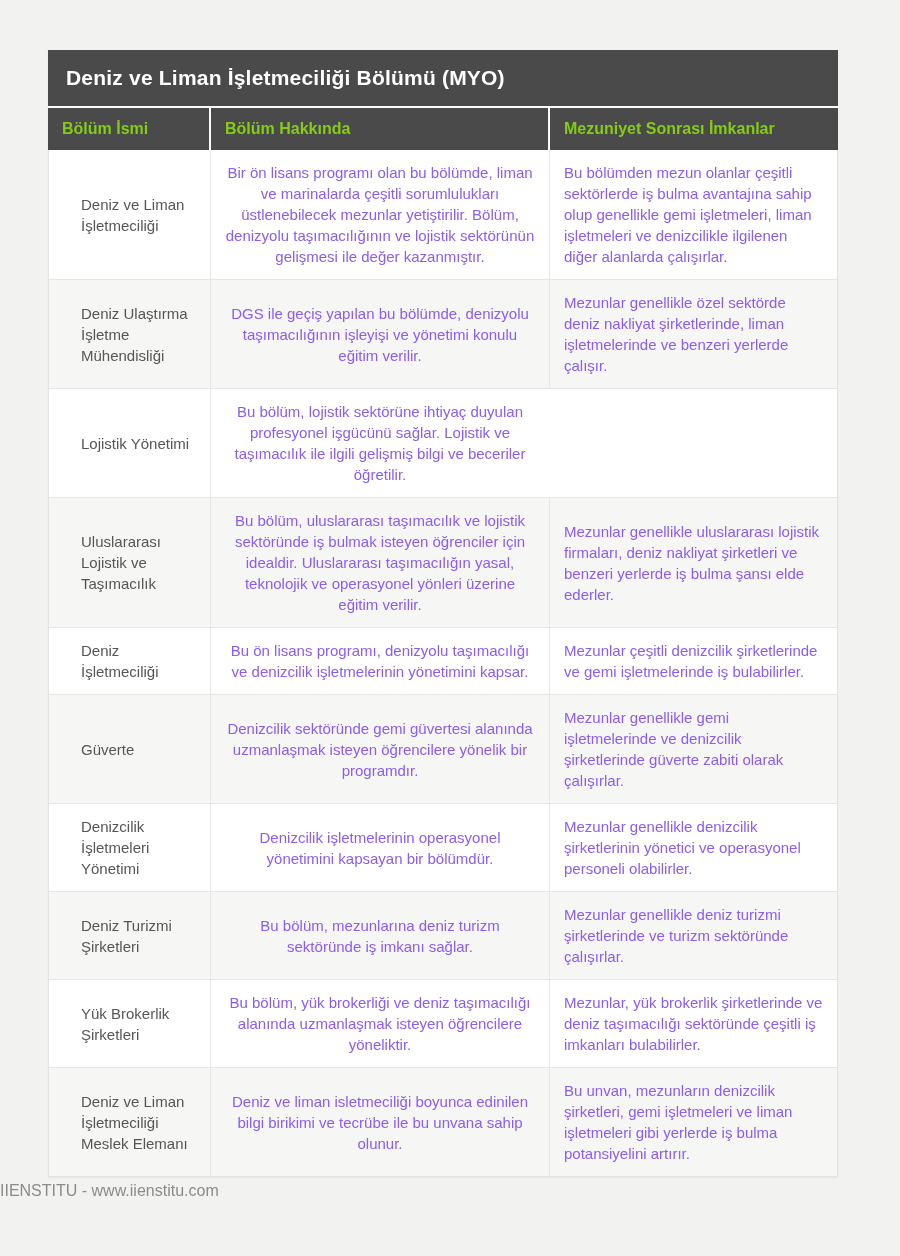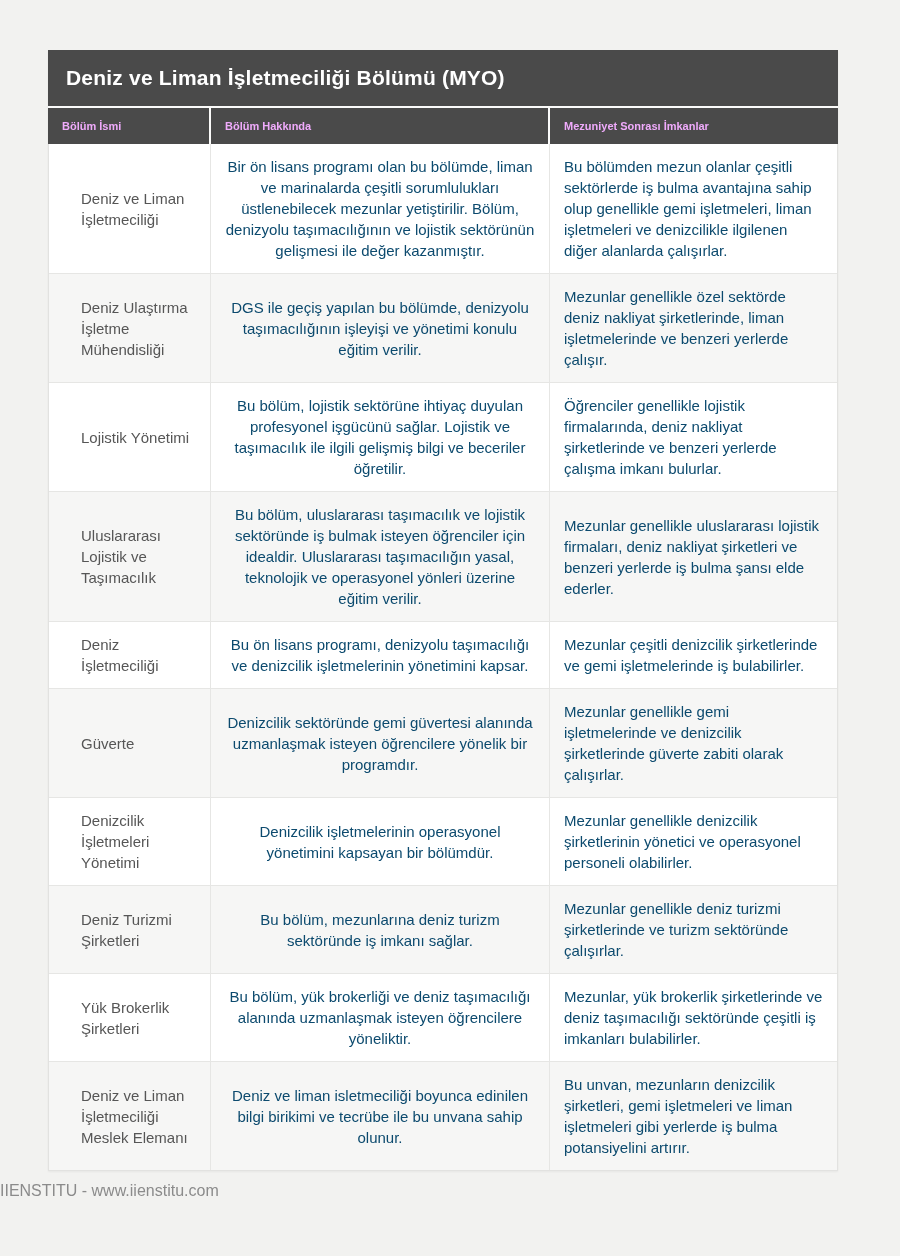--- a/index.html
+++ b/index.html
@@ -21,41 +21,41 @@
     display: flex; align-items: center;
     padding: 0 18px;
     border-bottom: 2px solid #fbfbfa;
   }
   .title-bar h1 {
     color: #ffffff; font-size: 21px; font-weight: bold; letter-spacing: 0.2px;
   }
 
   .thead { display: flex; background: #4a4a4a; }
   .th {
-    color: #f0abfc; font-size: 11px; font-weight: bold;
+    color: #84cc16; font-size: 16px; font-weight: bold;
     padding: 12px 14px;
     display: flex; align-items: center;
   }
   .th + .th { border-left: 2px solid #fbfbfa; }
 
   .col-name  { width: 161px; flex: 0 0 161px; }
   .col-about { width: 339px; flex: 0 0 339px; text-align: center; }
   .col-after { width: 304px; flex: 1 1 auto; }
 
   .tbody {
     background: #ffffff;
     border: 1px solid #e2e2e0;
     border-top: none;
   }
   .tr { display: flex; border-bottom: 1px solid #e6e6e4; }
   .tr:last-child { border-bottom: none; }
   .tr:nth-child(even) { background: #f6f6f5; }
 
   .td {
-    font-size: 15px; line-height: 21px; color: #0c4a6e;
+    font-size: 15px; line-height: 21px; color: #8b5cf6;
     padding: 12px 14px;
     display: flex; align-items: center;
   }
   .td + .td { border-left: 1px solid #e6e6e4; }
   .td.col-name { padding-left: 32px; color: #565656; }
 
   .footer {
     position: absolute; top: 1182px; left: 0; width: 100%;
     text-align: left;
     font-size: 16px; color: #8b8b8b;
@@ -87,21 +87,20 @@
 
   <div class="tr">
     <div class="td col-name">Deniz Ulaştırma İşletme Mühendisliği</div>
     <div class="td col-about">DGS ile geçiş yapılan bu bölümde, denizyolu taşımacılığının işleyişi ve yönetimi konulu eğitim verilir.</div>
     <div class="td col-after">Mezunlar genellikle özel sektörde deniz nakliyat şirketlerinde, liman işletmelerinde ve benzeri yerlerde çalışır.</div>
   </div>
 
   <div class="tr">
     <div class="td col-name">Lojistik Yönetimi</div>
     <div class="td col-about">Bu bölüm, lojistik sektörüne ihtiyaç duyulan profesyonel işgücünü sağlar. Lojistik ve taşımacılık ile ilgili gelişmiş bilgi ve beceriler öğretilir.</div>
-    <div class="td col-after">Öğrenciler genellikle lojistik firmalarında, deniz nakliyat şirketlerinde ve benzeri yerlerde çalışma imkanı bulurlar.</div>
   </div>
 
   <div class="tr">
     <div class="td col-name">Uluslararası Lojistik ve Taşımacılık</div>
     <div class="td col-about">Bu bölüm, uluslararası taşımacılık ve lojistik sektöründe iş bulmak isteyen öğrenciler için idealdir. Uluslararası taşımacılığın yasal, teknolojik ve operasyonel yönleri üzerine eğitim verilir.</div>
     <div class="td col-after">Mezunlar genellikle uluslararası lojistik firmaları, deniz nakliyat şirketleri ve benzeri yerlerde iş bulma şansı elde ederler.</div>
   </div>
 
   <div class="tr">
     <div class="td col-name">Deniz İşletmeciliği</div>

